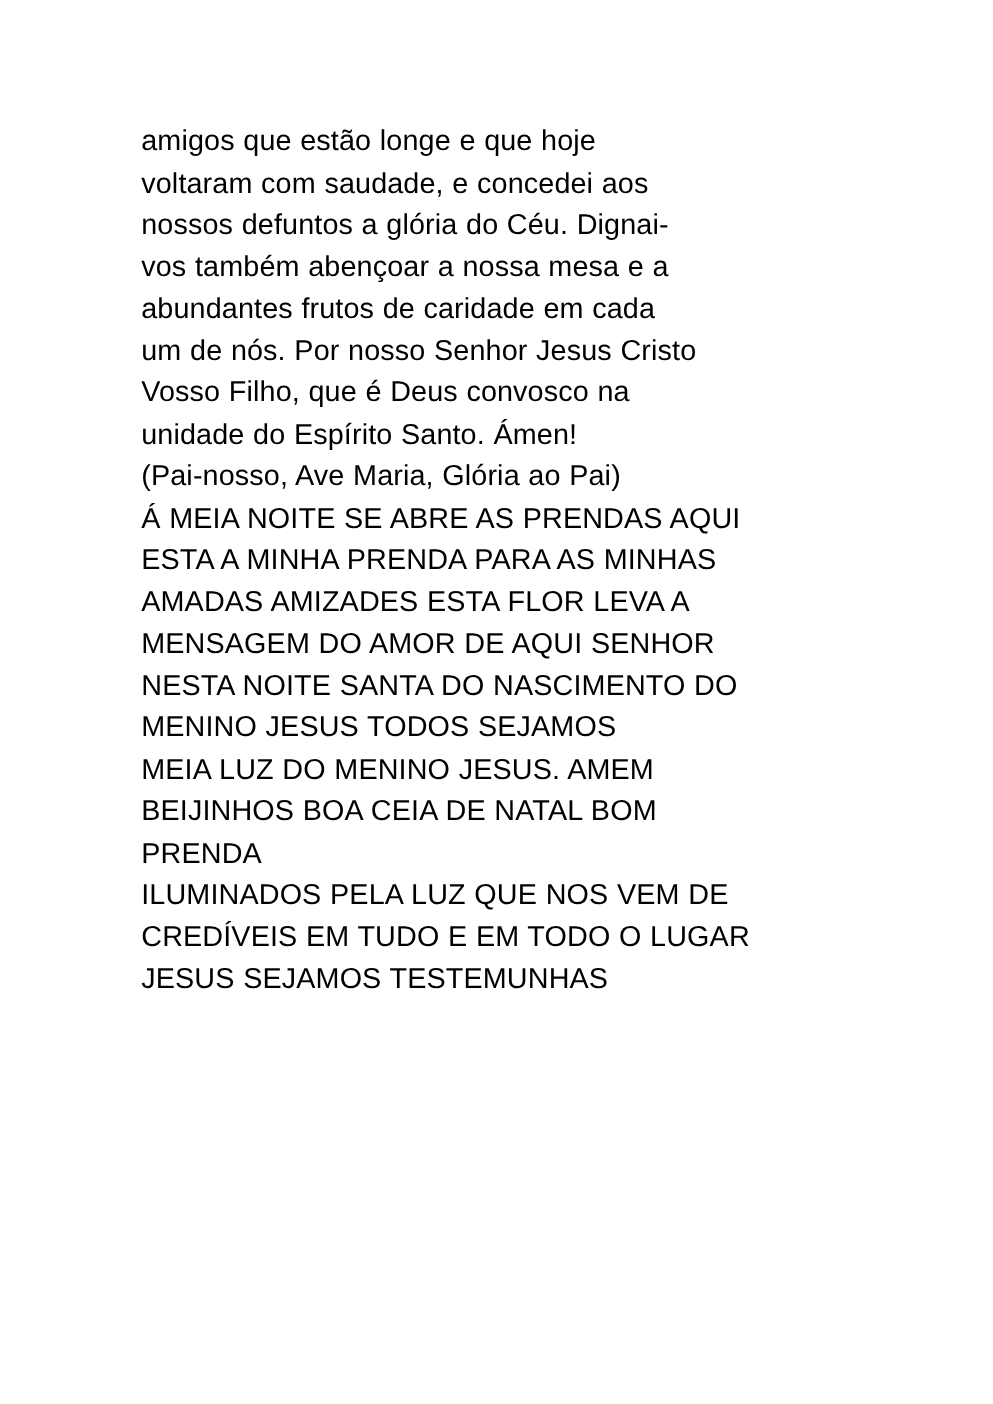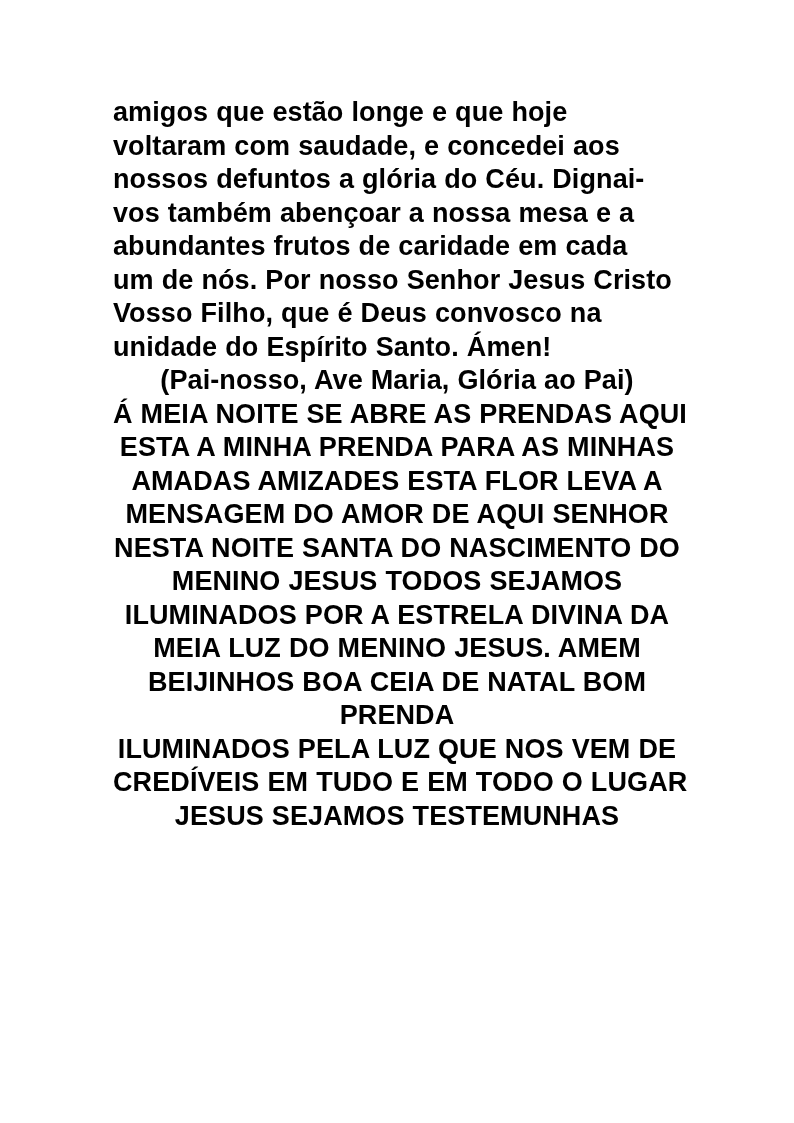--- a/index.html
+++ b/index.html
@@ -15,33 +15,32 @@
     overflow: hidden;
   }
   .page {
     position: relative;
     width: 794px;
     height: 1123px;
     box-sizing: border-box;
     padding: 96px 113px 0 113px;
   }
   .doc-body {
-    font-size: 27px;
-    font-weight: bold;
+    font-size: 23px;
+    font-weight: normal;
     line-height: 33.5px;
     letter-spacing: 0.1px;
     word-spacing: 0.4px;
   }
   .para {
     margin: 0;
     padding: 0;
   }
   .para + .para {
     margin-top: 0;
-    text-align: center;
   }
   .line {
     display: block;
     white-space: nowrap;
   }
 </style>
 </head>
 <body>
 
 <div class="page">
@@ -63,21 +62,20 @@
     </p>
 
 
     <p class="para">
       <span class="line">Á MEIA NOITE SE ABRE AS PRENDAS AQUI</span>
       <span class="line">ESTA A MINHA PRENDA PARA AS MINHAS</span>
       <span class="line">AMADAS AMIZADES ESTA FLOR LEVA A</span>
       <span class="line">MENSAGEM DO AMOR DE AQUI SENHOR</span>
       <span class="line">NESTA NOITE SANTA DO NASCIMENTO DO</span>
       <span class="line">MENINO JESUS TODOS SEJAMOS</span>
-      <span class="line">ILUMINADOS POR A ESTRELA DIVINA DA</span>
       <span class="line">MEIA LUZ DO MENINO JESUS. AMEM</span>
       <span class="line">BEIJINHOS BOA CEIA DE NATAL BOM</span>
       <span class="line">PRENDA</span>
     </p>
 
     <p class="para">
       <span class="line">ILUMINADOS PELA LUZ QUE NOS VEM DE</span>
       <span class="line">CREDÍVEIS EM TUDO E EM TODO O LUGAR</span>
       <span class="line">JESUS SEJAMOS TESTEMUNHAS</span>
     </p>

